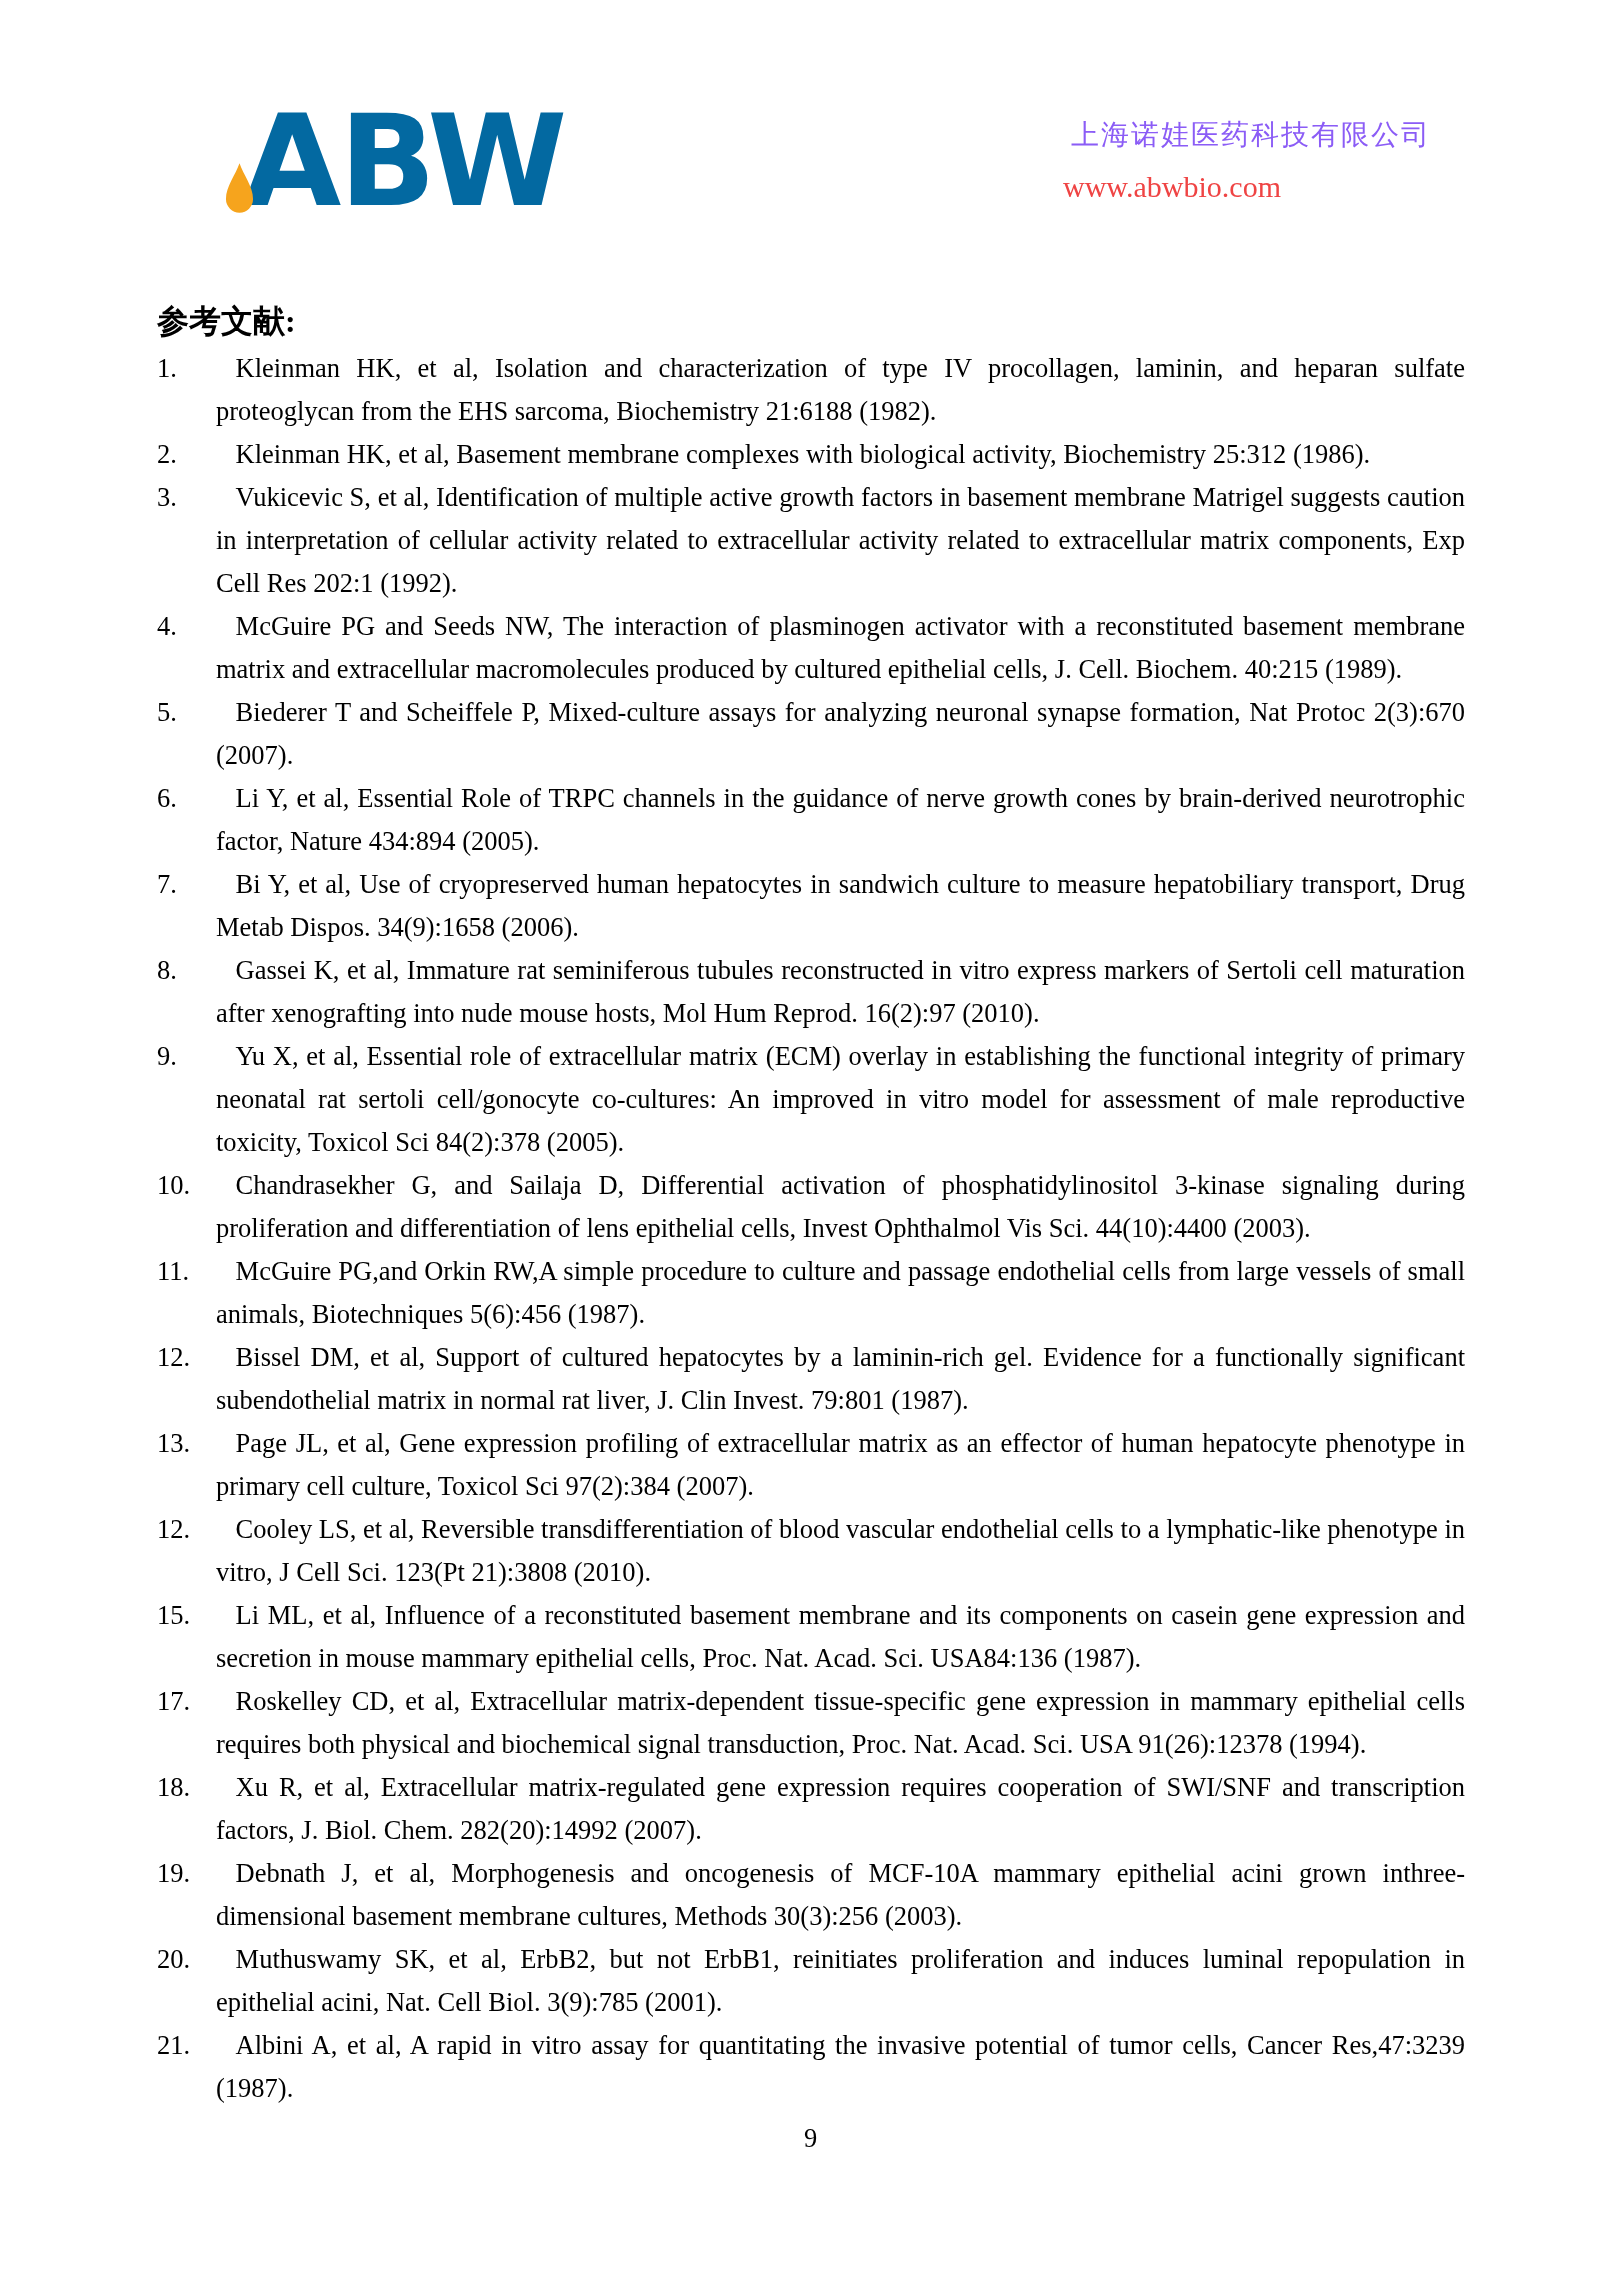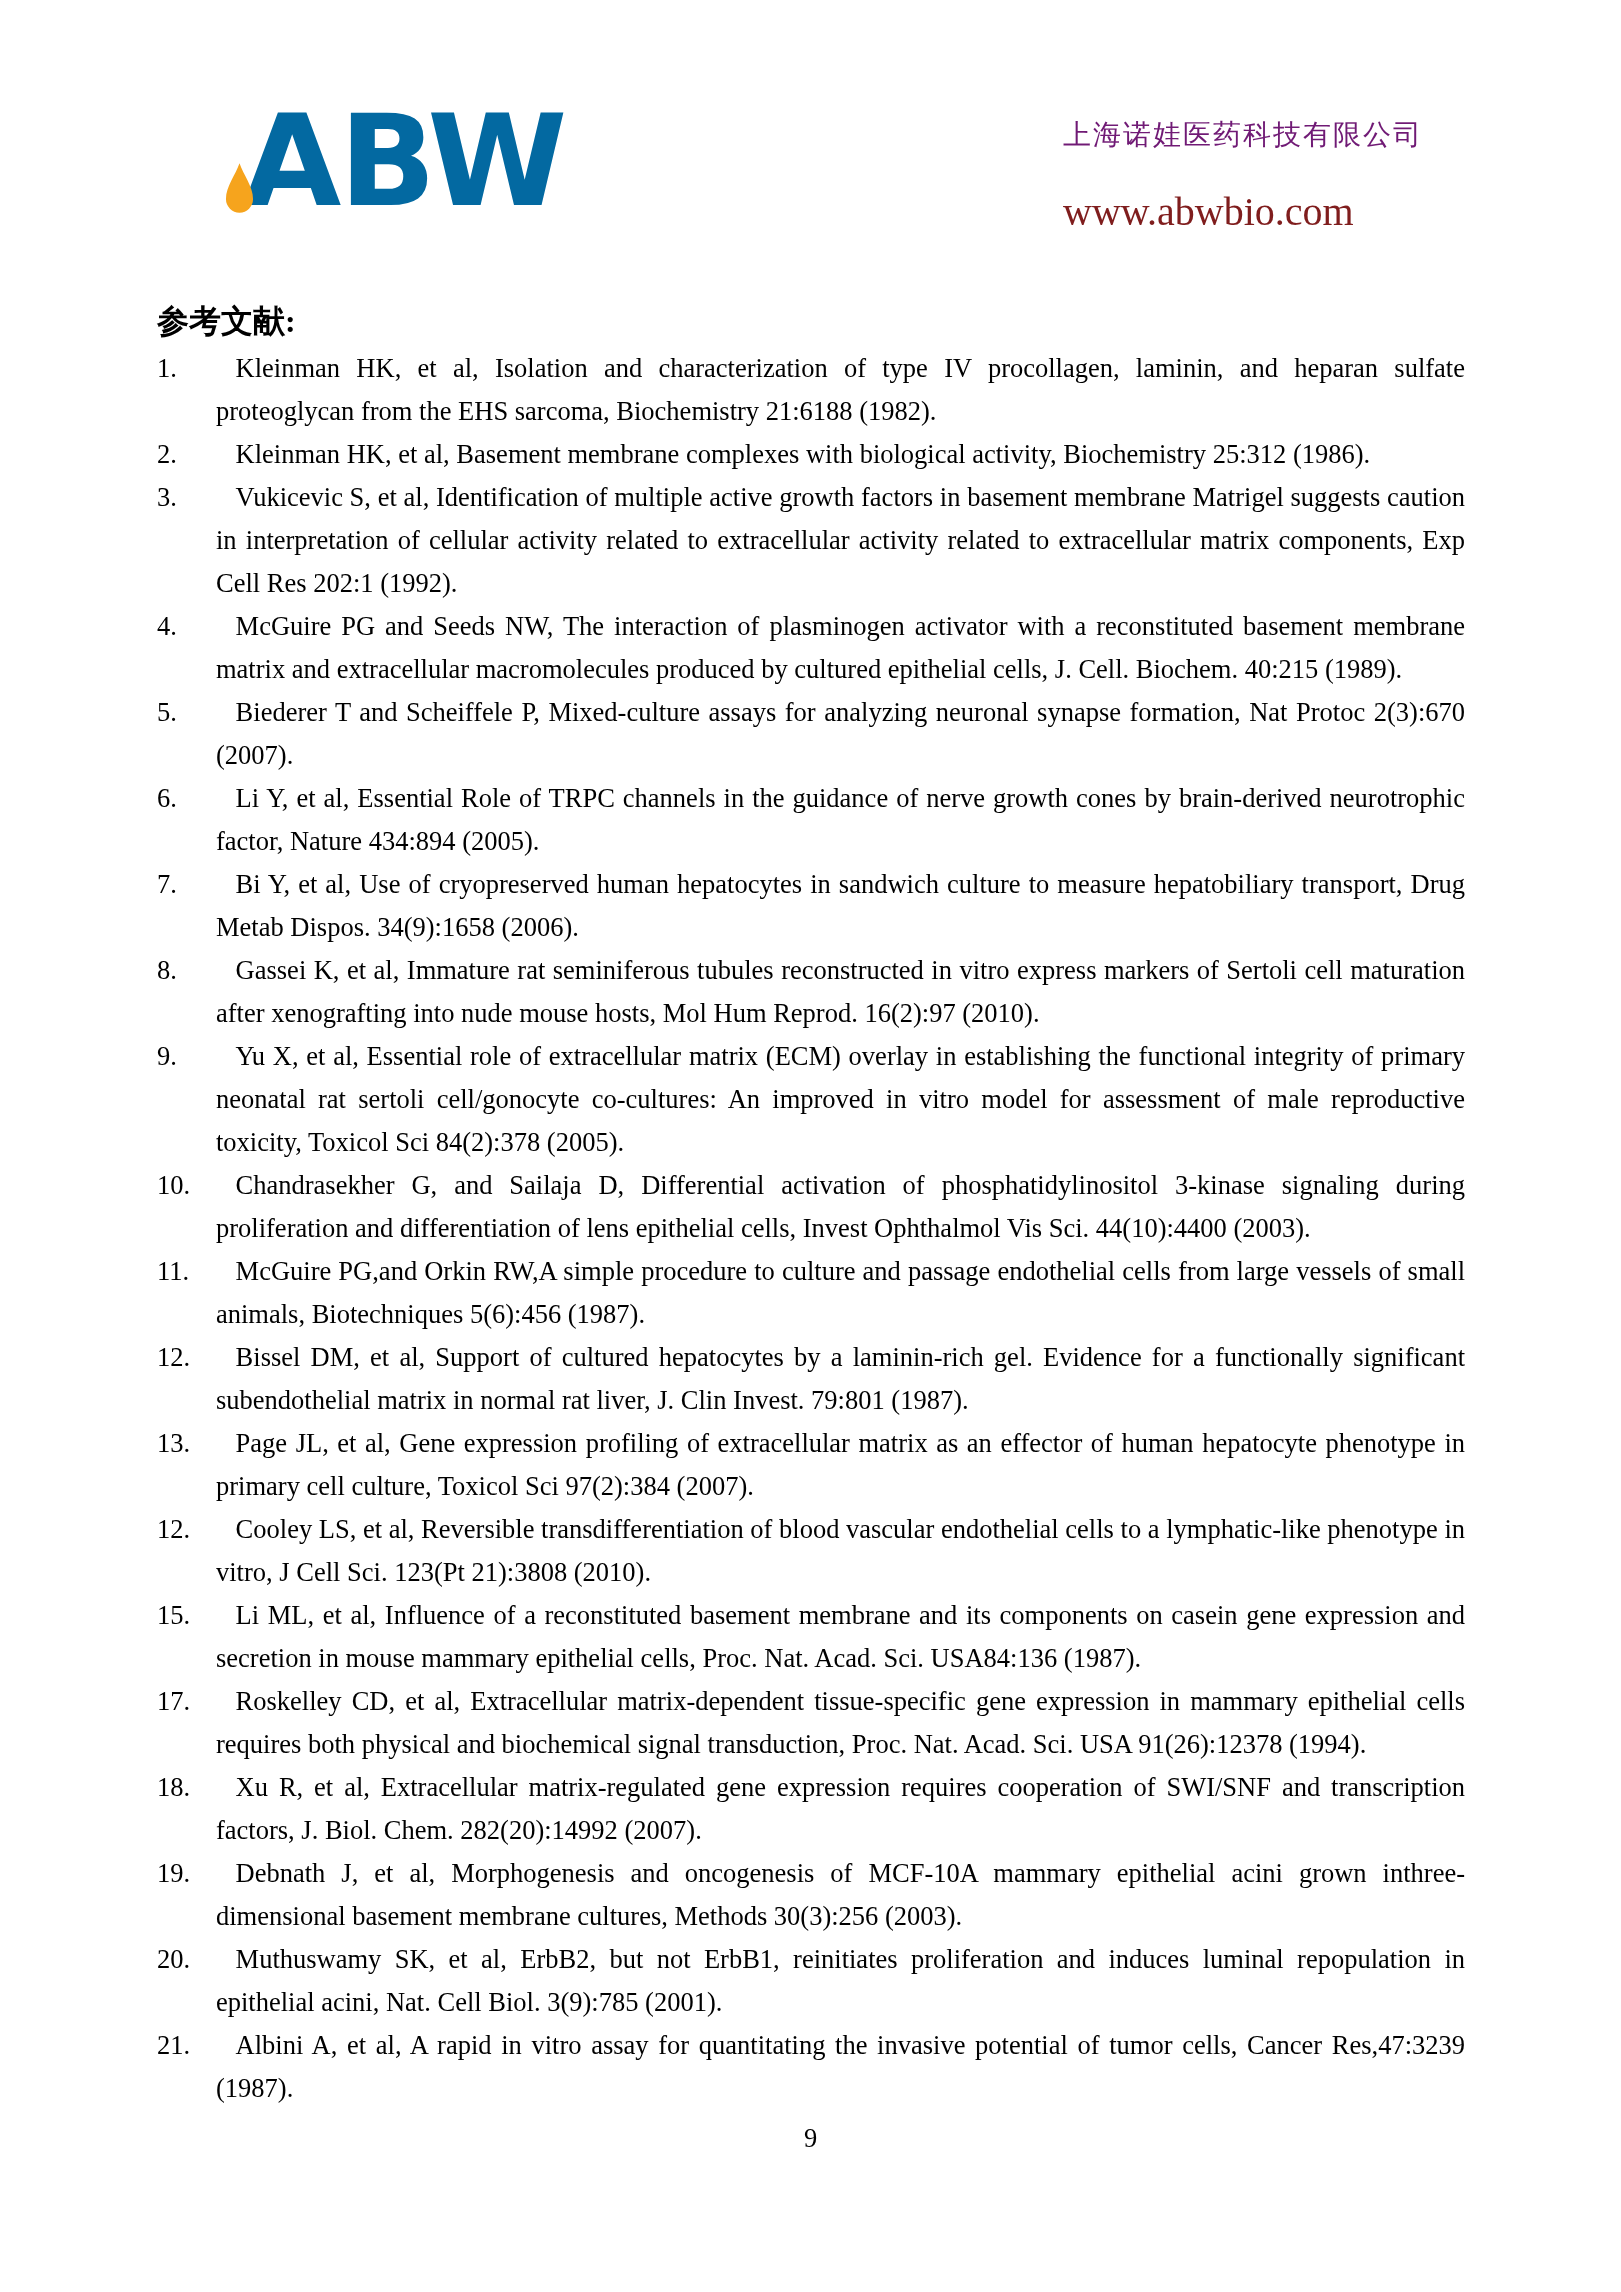--- a/index.html
+++ b/index.html
@@ -39,27 +39,28 @@
   }
   .header-right {
     position: absolute;
     left: 1063px;
     top: 118px;
   }
   .company-name {
     font-size: 28px;
     line-height: 33px;
     letter-spacing: 2px;
-    color: #701a75;
+    color: #8b5cf6;
+    margin-left: 8px;
   }
   .website {
-    margin-top: 43px;
-    font-size: 40px;
+    margin-top: 18px;
+    font-size: 30px;
     line-height: 35px;
-    color: #7f1d1d;
+    color: #ef4444;
   }
 
   
   .content {
     position: absolute;
     top: 302px;
     left: 157px;
     right: 156px;
   }
   .refs-title {

